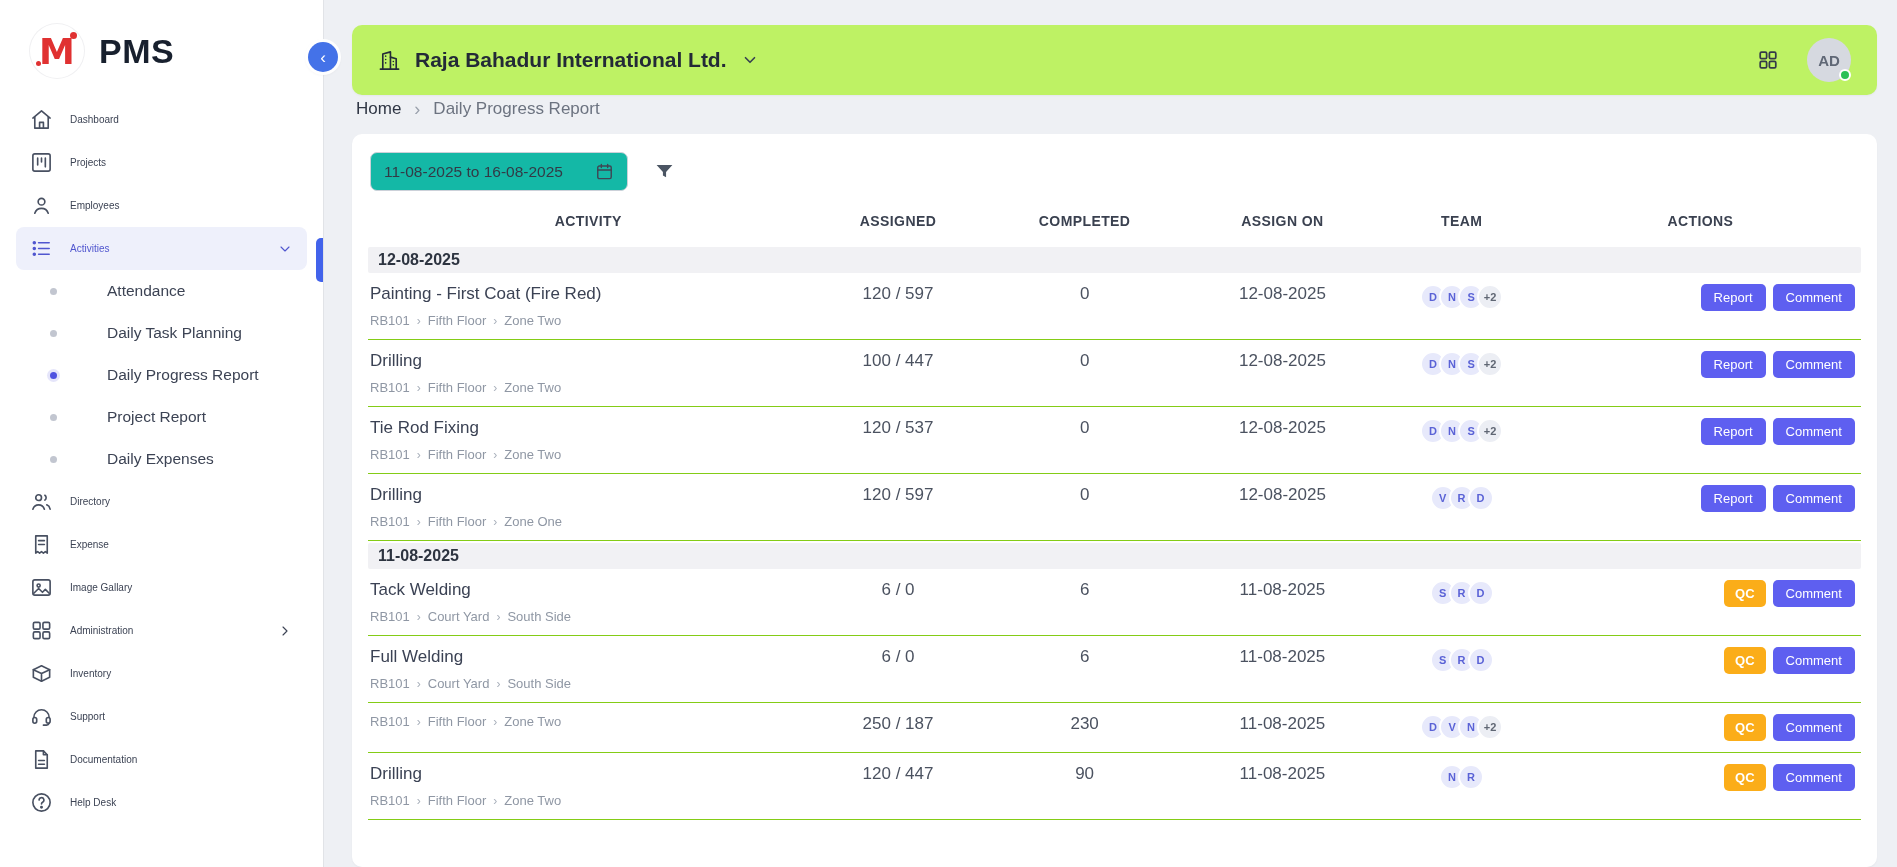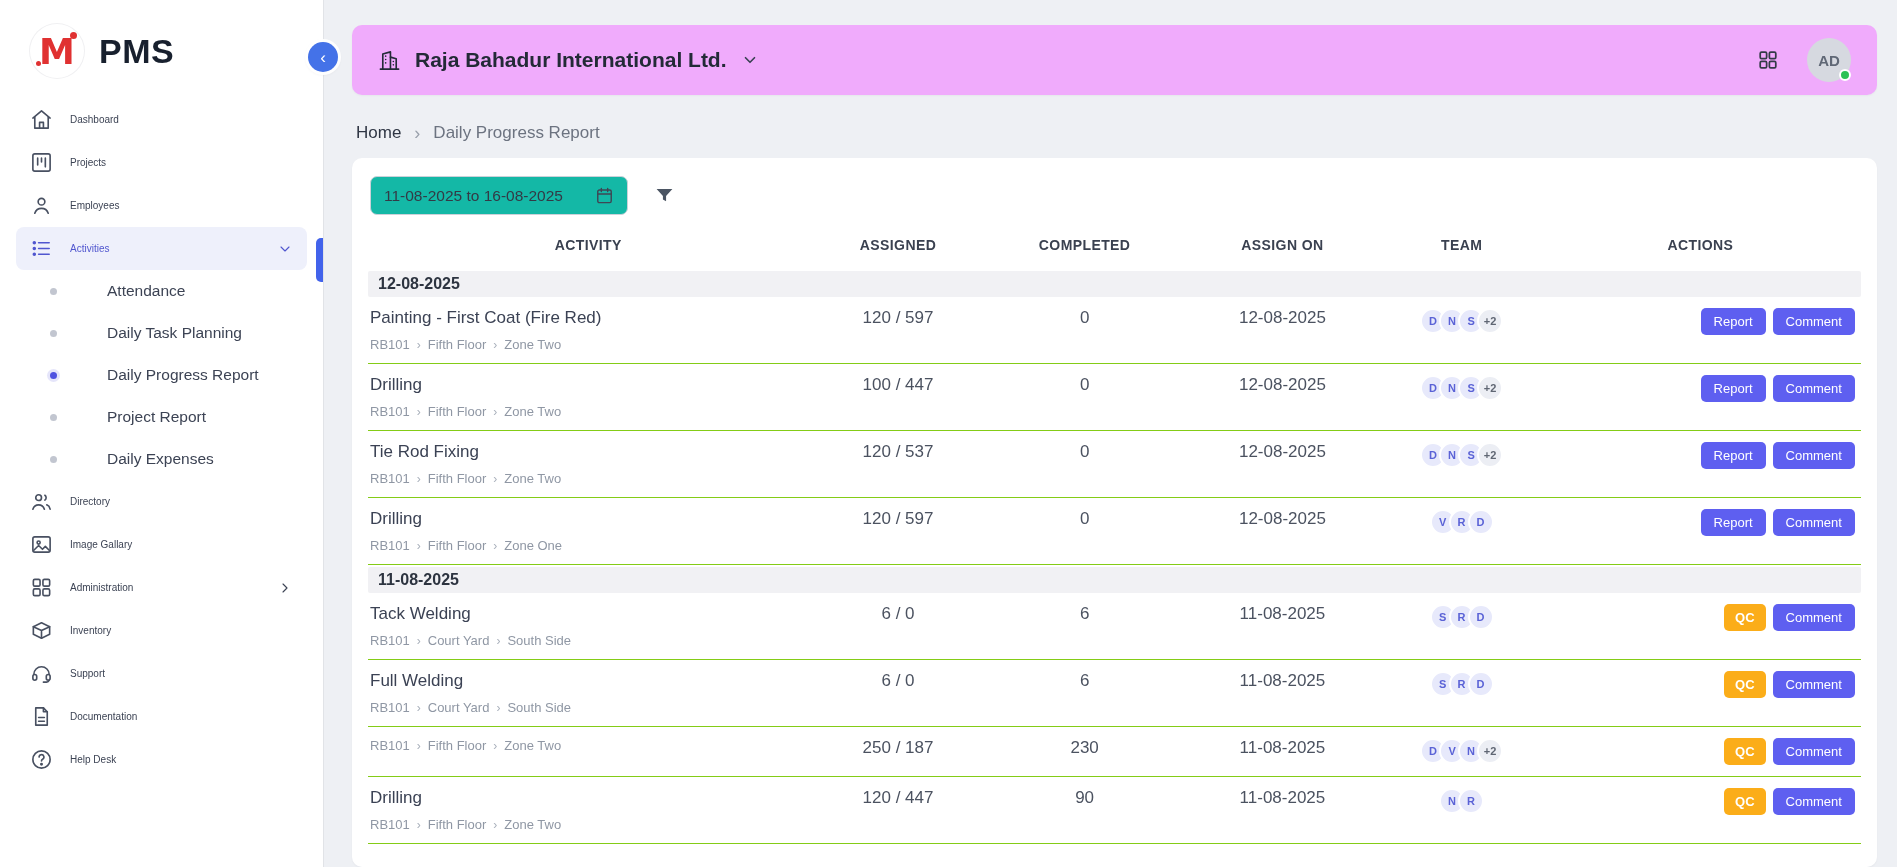--- a/index.html
+++ b/index.html
@@ -31,32 +31,32 @@
   .sub-item{display:flex;align-items:center;gap:50px;padding:11px 14px 11px 34px;font-size:15.5px;line-height:20px;color:#3c4354;cursor:pointer}
   .bullet{width:7px;height:7px;border-radius:50%;background:#c2c6d0;flex:none}
   .sub-item.active .bullet{background:#4f52e0;box-shadow:0 0 0 3px rgba(79,82,224,.15)}
   .accent-bar{position:absolute;right:0;top:238px;width:7px;height:44px;background:var(--accent-bar);border-radius:5px 0 0 5px}
   .collapse-btn{position:absolute;top:42px;right:-15px;width:30px;height:30px;border-radius:50%;background:#4472e8;
     border:none;color:#fff;display:flex;align-items:center;justify-content:center;font-size:17px;line-height:1;
     box-shadow:0 0 0 3px rgba(255,255,255,.95),0 1px 4px rgba(0,0,0,.2);cursor:pointer;z-index:5}
 
   
   .main{flex:1;padding:25px 20px 0 29px;display:flex;flex-direction:column;min-width:0}
-  .topbar{background:#f0abfc;border-radius:10px;height:70px;display:flex;align-items:center;padding:0 26px;
+  .topbar{background:#bef264;border-radius:10px;height:70px;display:flex;align-items:center;padding:0 26px;
     box-shadow:0 1px 2px rgba(16,24,40,.04);flex:none}
   .company{display:flex;align-items:center;gap:14px;cursor:pointer}
   .company .icon{color:#242b38}
   .company-name{font-size:21px;font-weight:600;color:#232a37}
   .topbar-right{margin-left:auto;display:flex;align-items:center;gap:28px}
   .apps-icon{color:#343b48;cursor:pointer}
   .avatar{width:44px;height:44px;border-radius:50%;background:#d6d9e0;color:#606876;font-weight:700;font-size:15px;
     display:flex;align-items:center;justify-content:center;position:relative;cursor:pointer}
   .status-dot{position:absolute;right:0;bottom:1px;width:12px;height:12px;border-radius:50%;background:var(--green);border:2px solid #fff}
 
-  .breadcrumb{display:flex;align-items:center;gap:13px;padding:28px 4px 15px;font-size:17px;flex:none}
+  .breadcrumb{display:flex;align-items:center;gap:13px;padding:4px 4px 15px;font-size:17px;flex:none}
   .bc-home{color:#2f3644;cursor:pointer}
   .bc-sep{color:#9aa1ac;font-size:18px;line-height:1}
   .bc-current{color:#6c7380}
 
   .card{background:#fff;border-radius:10px;flex:1;padding:18px 16px;overflow:hidden;box-shadow:0 1px 2px rgba(16,24,40,.04)}
   .filter-row{display:flex;align-items:center;gap:26px;margin:0 0 16px 2px}
   .date-input{display:flex;align-items:center;gap:12px;border:1px solid #ccd1d9;border-radius:7px;padding:9px 13px;
     width:258px;font-size:15.5px;color:#333a46;cursor:pointer;background:#14b8a6}
   .date-input .icon{margin-left:auto;color:#3f4654}
   .filter-icon{color:#4b5563;cursor:pointer}
@@ -169,20 +169,29 @@
             <path d="M3 20c1-3 3.5-4.5 6-4.5s5 1.5 6 4.5"></path>
             <path d="M15.5 5.5a3 3 0 0 1 0 5"></path>
             <path d="M17.5 15.5c1.8.7 3 2 3.5 4.5"></path>
           </svg>
         </span>
         <span class="nav-label">Directory</span>
       </div>
       <div class="nav-item">
         <span class="icon">
           <svg width="23" height="23" viewBox="0 0 24 24" fill="none" stroke="currentColor" stroke-width="1.7" stroke-linecap="round" stroke-linejoin="round">
+            <path d="M6 3h12v18l-2-1.5L14 21l-2-1.5L10 21l-2-1.5L6 21z"></path>
+            <path d="M9 8h6M9 12h6"></path>
+          </svg>
+        </span>
+        <span class="nav-label">Expense</span>
+      </div>
+      <div class="nav-item">
+        <span class="icon">
+          <svg width="23" height="23" viewBox="0 0 24 24" fill="none" stroke="currentColor" stroke-width="1.7" stroke-linecap="round" stroke-linejoin="round">
             <rect x="3" y="4" width="18" height="16" rx="2"></rect>
             <circle cx="9" cy="10" r="1.6"></circle>
             <path d="M4 18l5-5 4 4 3-3 4 4"></path>
           </svg>
         </span>
         <span class="nav-label">Image Gallary</span>
       </div>
       <div class="nav-item">
         <span class="icon">
           <svg width="23" height="23" viewBox="0 0 24 24" fill="none" stroke="currentColor" stroke-width="1.7" stroke-linecap="round" stroke-linejoin="round">

